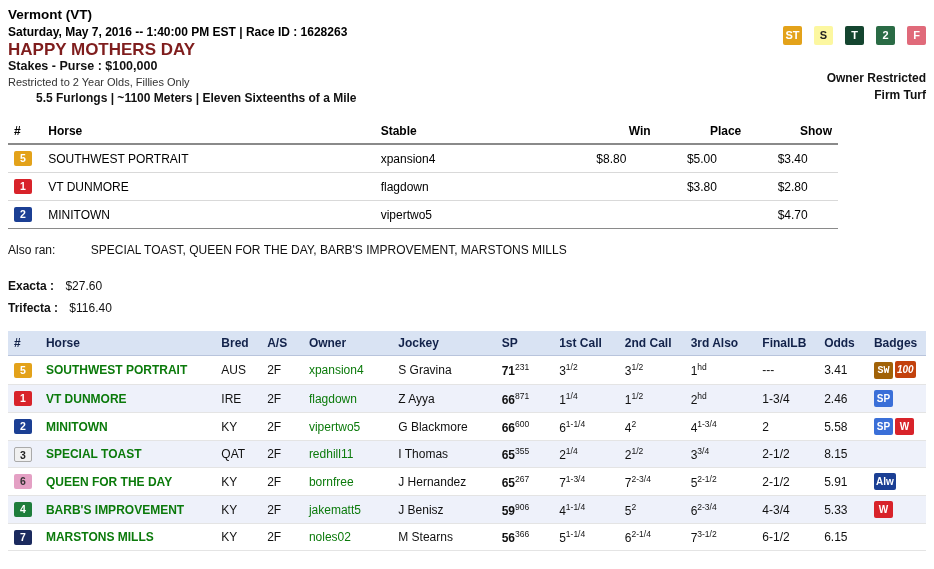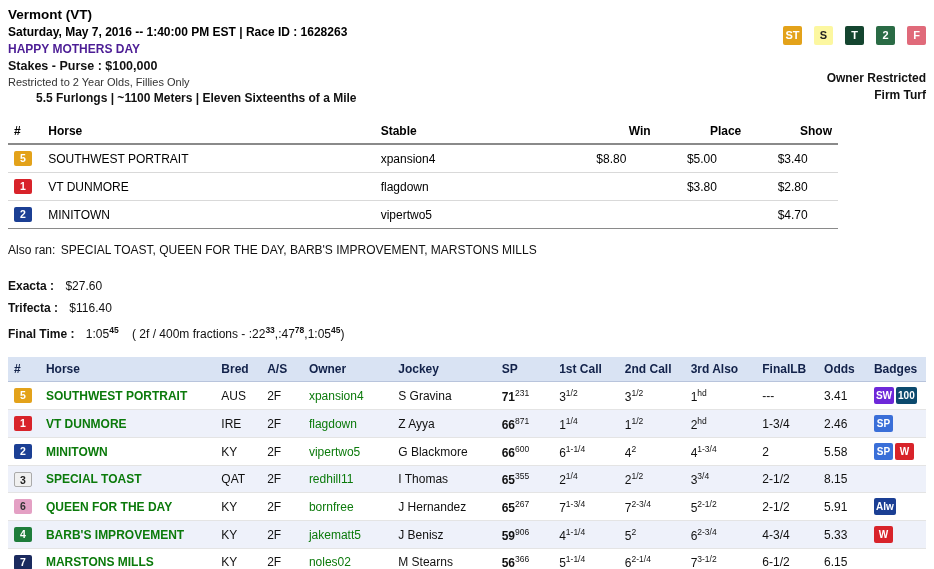--- a/index.html
+++ b/index.html
@@ -11,21 +11,21 @@
     font-size: 12px;
     color: #111;
     overflow: hidden;
   }
   .page { position: relative; width: 934px; height: 569px; padding: 6px 8px 0 8px; }
 
   
   .hdr { position: relative; }
   .track-name { font-size: 13.5px; font-weight: bold; color: #000; line-height: 17px; }
   .race-line { font-size: 12px; font-weight: bold; color: #000; line-height: 18px; }
-  .event-name { color: #4c1d95; font-weight: bold; font-size: 12px; line-height: 17px; }
+  .event-name { color: #7f1d1d; font-weight: bold; font-size: 17px; line-height: 17px; }
   .stakes { font-weight: bold; font-size: 12.5px; line-height: 17px; }
   .restrict { font-size: 11px; color: #333; line-height: 15px; }
   .distance { font-weight: bold; font-size: 12px; line-height: 17px; margin-left: 28px; }
 
   .right-col { position: absolute; right: 0; top: 64px; text-align: right; }
   .right-col div { font-weight: bold; font-size: 12px; line-height: 17px; }
 
   
   .chips { position: absolute; right: 0; top: 12px; display: flex; gap: 12px; margin-top: 8px; }
   .chip {
@@ -63,21 +63,21 @@
   .pp2 { background: #1b3f94; color: #fff; }
   .pp3 { background: #f0f0f0; color: #222; border: 1px solid #aaa; }
   .pp4 { background: #1e7d3b; color: #fff; }
   .pp5 { background: #e3a21a; color: #fff; }
   .pp6 { background: #e4a0c4; color: #333; }
   .pp7 { background: #1b2a5e; color: #fff; }
   .horse-name-plain { font-weight: normal; color: #000; }
 
   .alsoran { margin-top: 14px; font-size: 12px; }
   .alsoran .lbl { font-weight: normal; }
-  .alsoran .val { margin-left: 2px; }
+  .alsoran .val { margin-left: 32px; }
 
   .exotics { margin-top: 18px; }
   .exotics div { font-size: 12px; font-weight: bold; line-height: 22px; }
   .exotics .val { font-weight: normal; margin-left: 8px; text-align: center; }
   sup { font-size: 8.5px; vertical-align: super; }
 
   
   .results { width: 918px; margin-top: 12px; }
   .results thead th {
     background: #d9e3f3; color: #12224a; font-size: 12px; font-weight: bold;
@@ -92,22 +92,22 @@
   .results tbody tr td { background: #ffffff; }
   .results tbody tr.alt td { background: #eef1fa; }
   .results .horse a, .horse-link { color: #0b7a0b; font-weight: bold; text-decoration: none; }
   .results .owner a, .owner-link { color: #0b7a0b; text-decoration: none; }
   .sp-val { font-weight: bold; }
   .badge {
     display: inline-block; min-width: 19px; height: 17px; line-height: 17px;
     text-align: center; font-size: 10px; font-weight: bold; border-radius: 2px;
     color: #fff; margin-right: 2px; padding: 0 2px;
   }
-  .b-sw  { background: #6d28d9; }
-  .b-100 { background: #0c4a6e; }
+  .b-sw  { background: #a16207; font-family: Liberation Mono, monospace; }
+  .b-100 { background: #c2410c; font-style: italic; }
   .b-sp  { background: #3a6fd8; }
   .b-w   { background: #d8232a; }
   .b-alw { background: #1b3f94; }
   .badges-cell { text-align: left; }
 </style>
 </head>
 <body>
 
 <div class="page">
 
@@ -178,25 +178,20 @@
   </div>
 
   <div class="exotics">
     <div>
       <span>Exacta :</span>
       <span class="val">$27.60</span>
     </div>
     <div>
       <span>Trifecta :</span>
       <span class="val">$116.40</span>
-    </div>
-    <div>
-      <span>Final Time :</span>
-      <span class="val">1:05</span><sup>45</sup>
-      <span style="font-weight:normal; margin-left:10px;">( 2f / 400m fractions - :22</span><sup>33</sup><span style="font-weight:normal;">,:47</span><sup>78</sup><span style="font-weight:normal;">,1:05</span><sup>45</sup><span style="font-weight:normal;">)</span>
     </div>
   </div>
 
   <table class="results">
     <thead>
       <tr>
         <th style="width:32px">#</th>
         <th style="width:176px">Horse</th>
         <th style="width:46px">Bred</th>
         <th style="width:42px">A/S</th>

